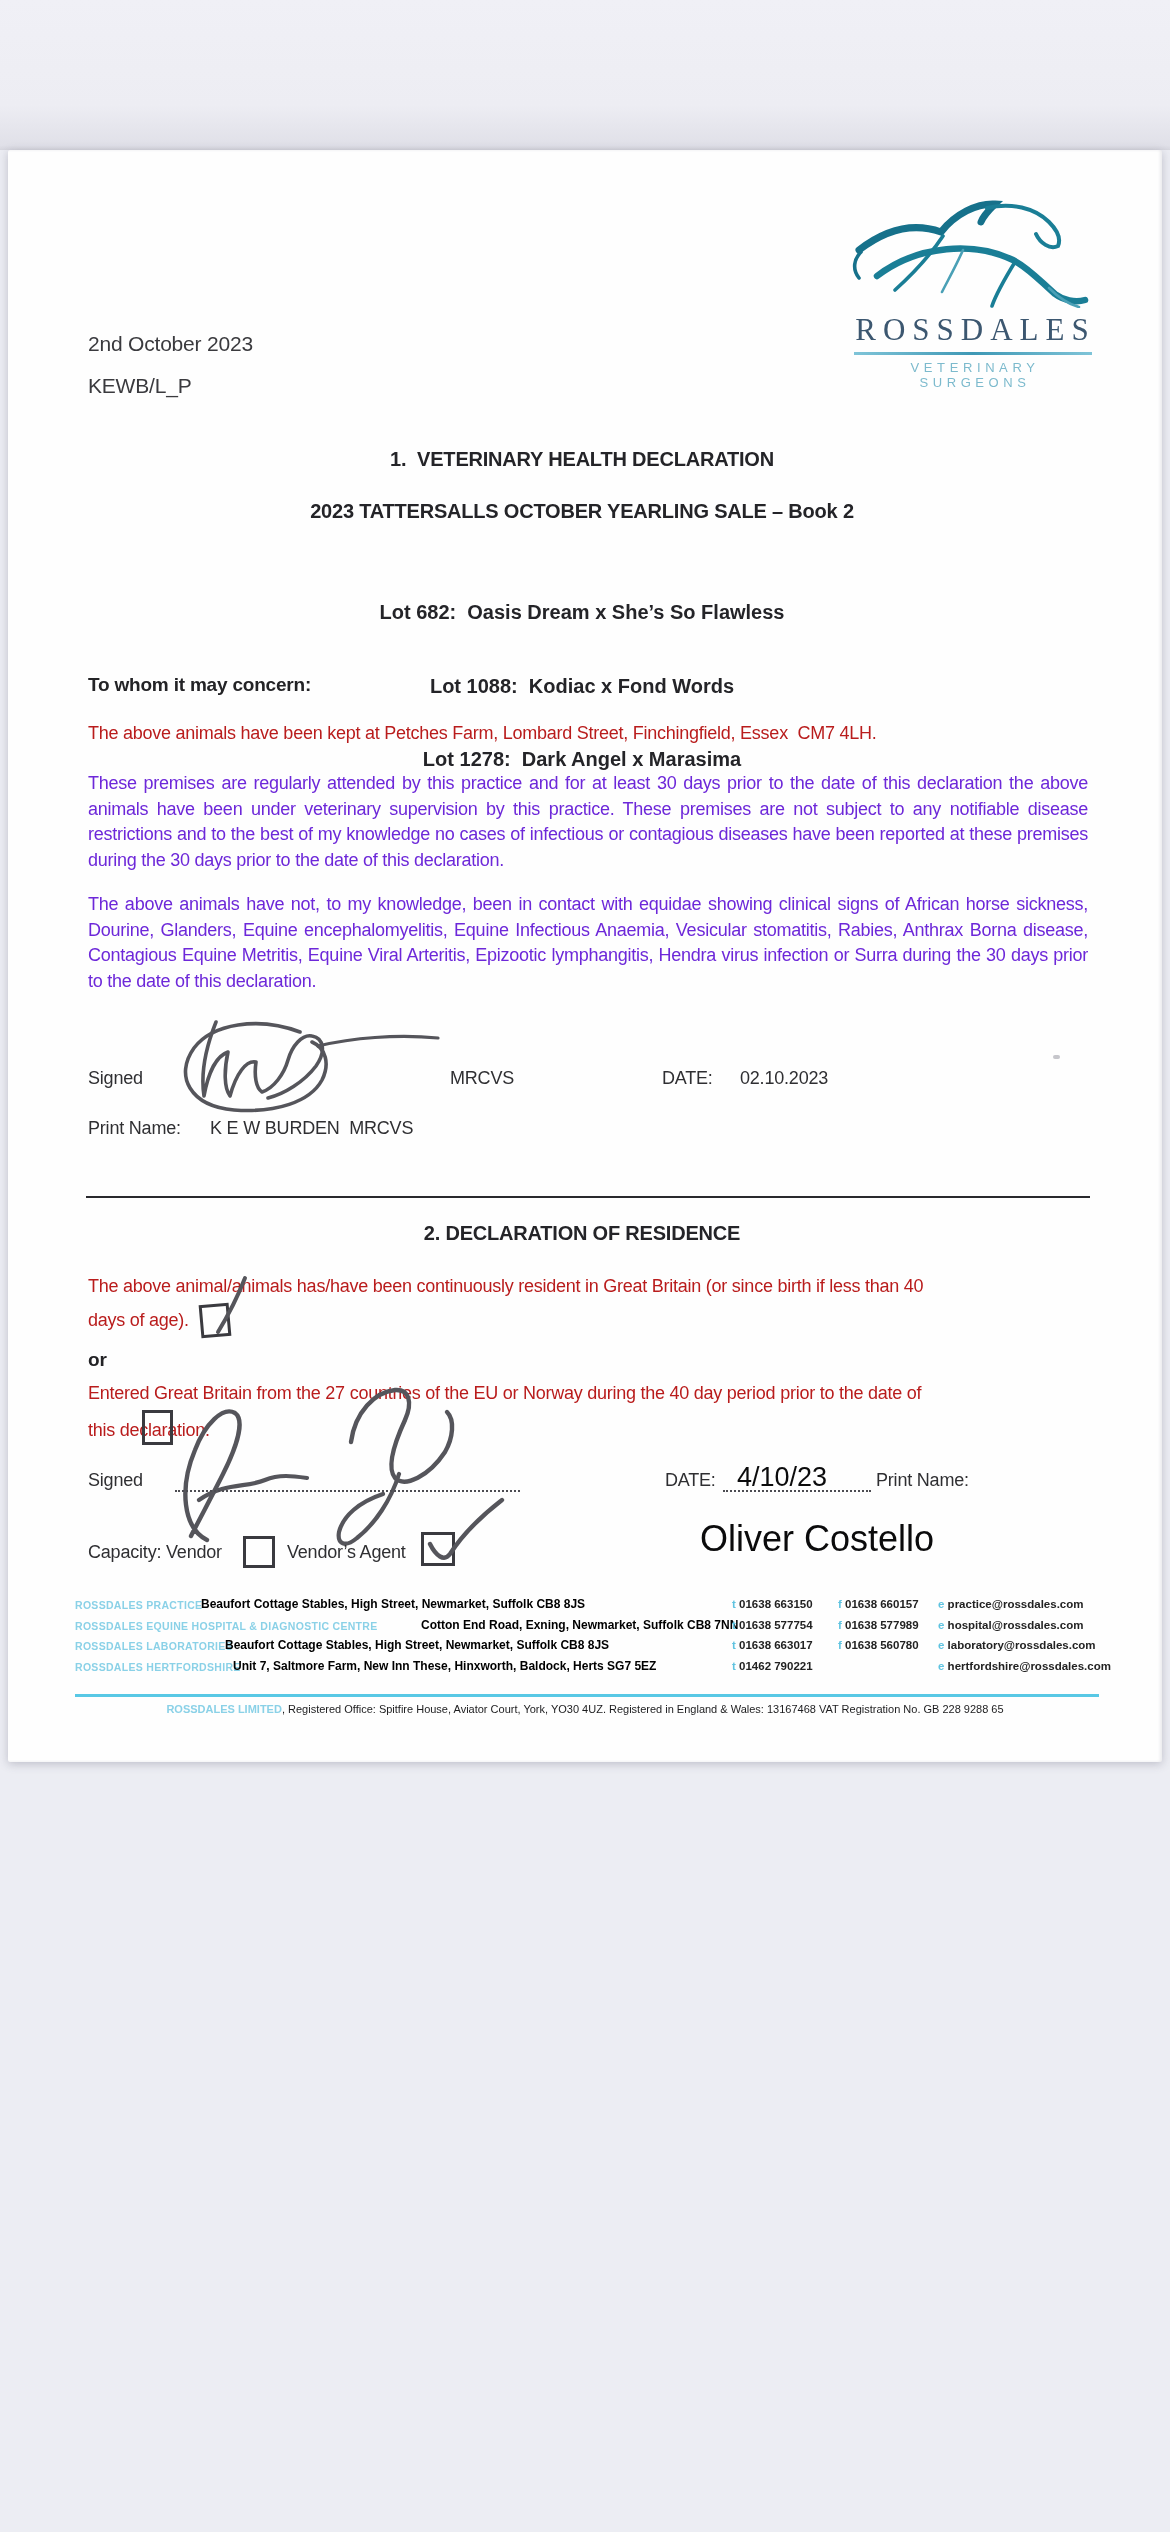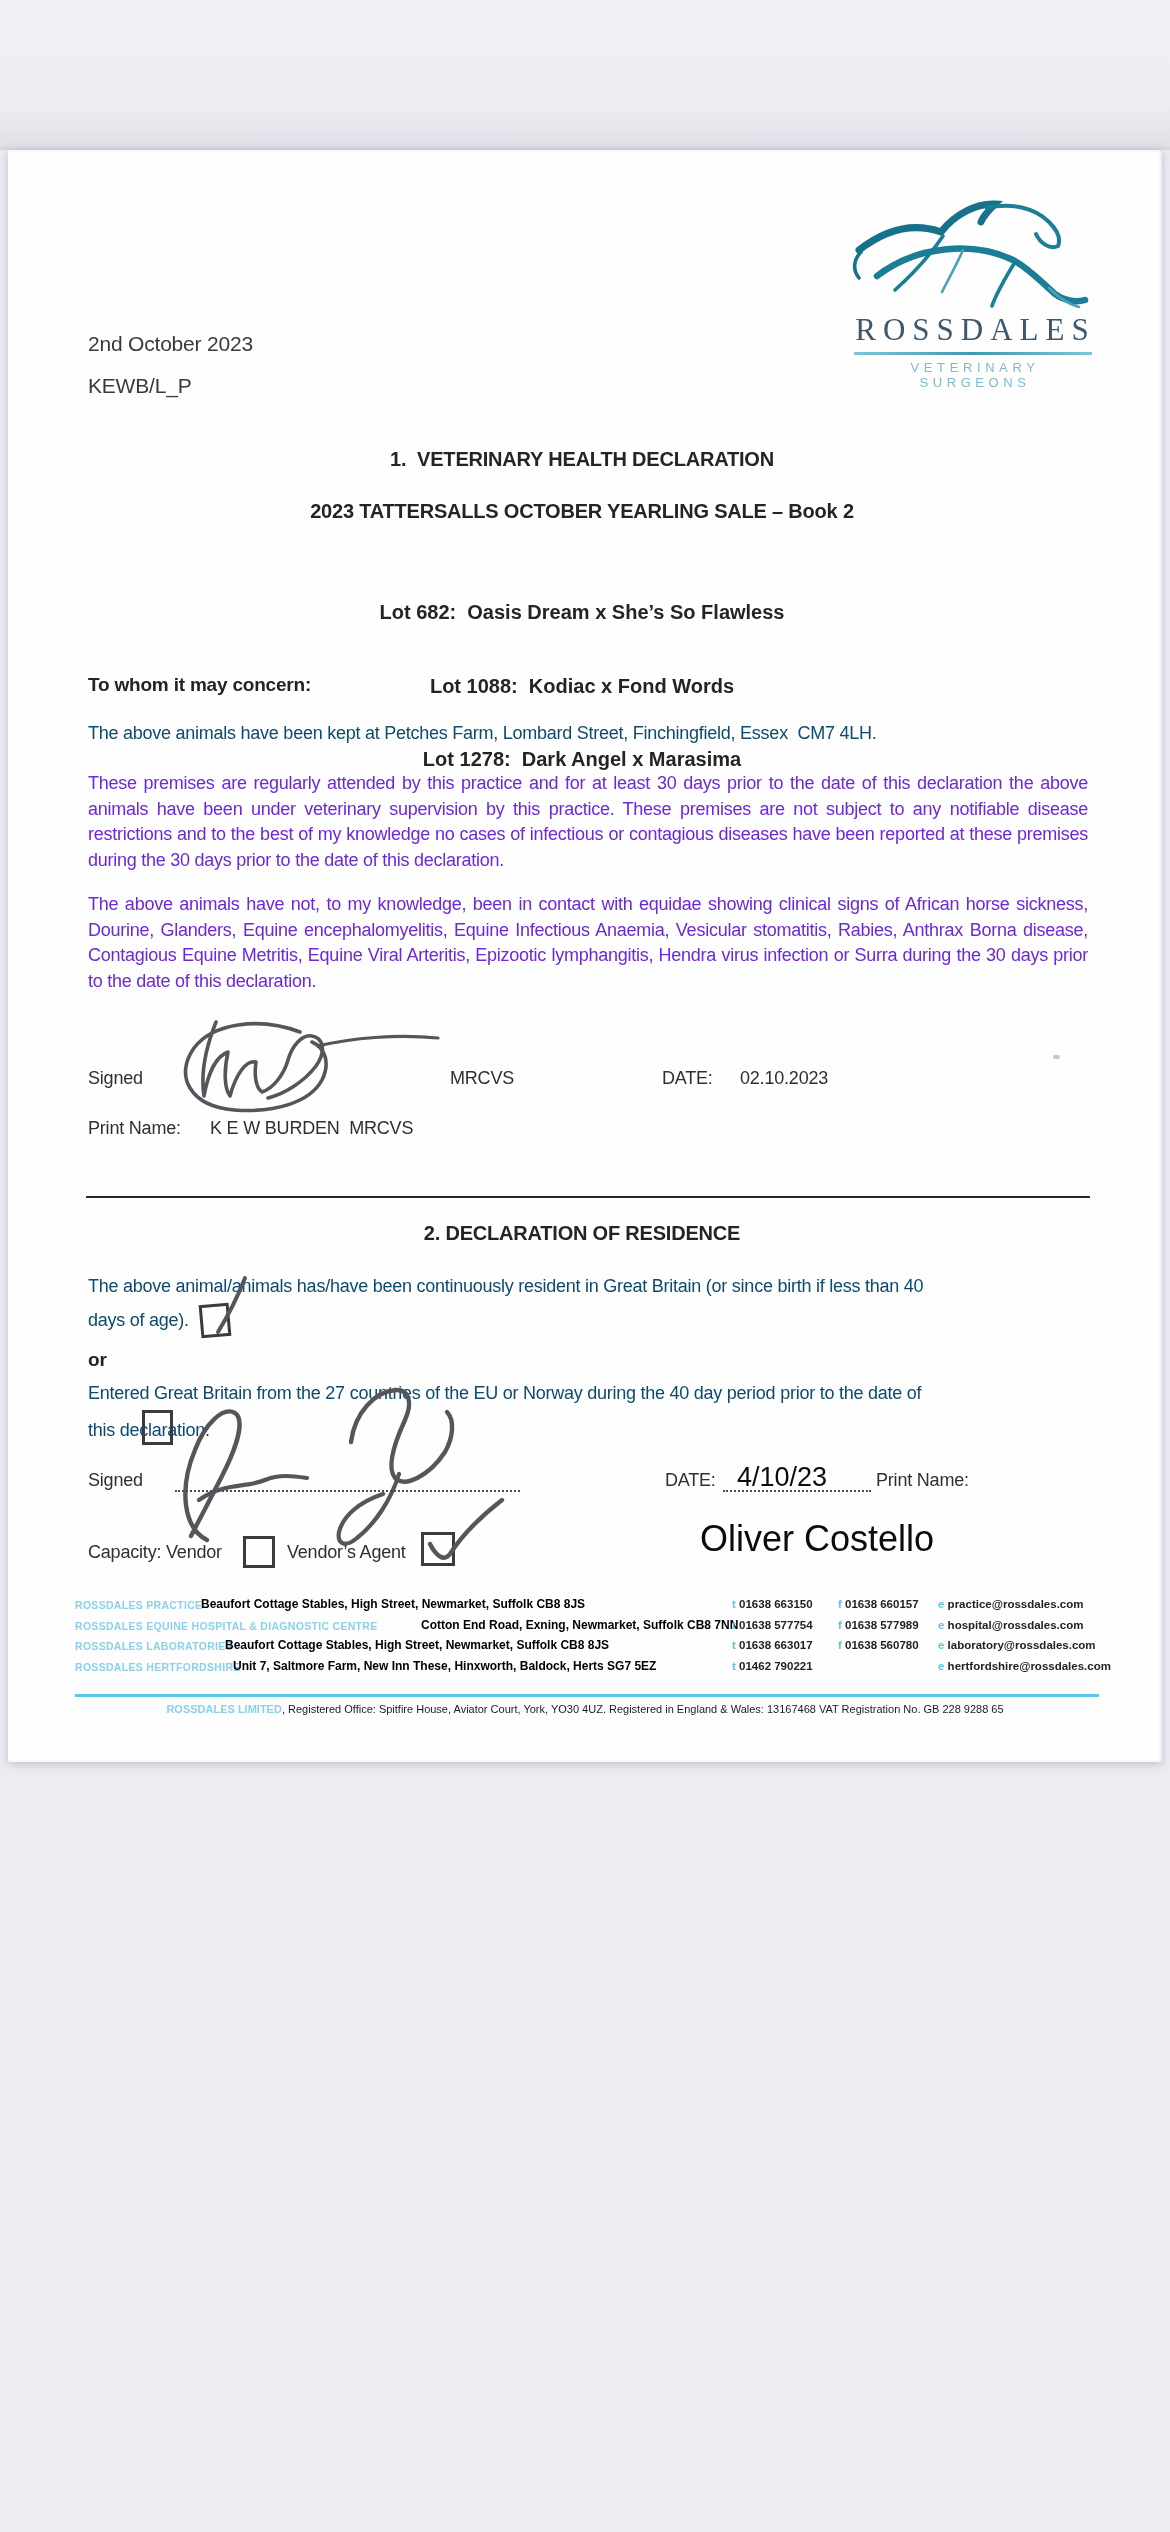--- a/index.html
+++ b/index.html
@@ -21,21 +21,21 @@
   .abs{position:absolute;}
   .t{white-space:pre-wrap;color:#2f2f32;font-size:18px;letter-spacing:-0.2px;}
   .bold{font-weight:bold;color:#232326;}
   .lh{font-size:21px;color:#3a3a3e;}
   .h{font-weight:bold;font-size:20px;color:#242428;letter-spacing:-0.2px;white-space:pre-wrap;}
   .center{width:1004px;left:72px;text-align:center;}
   .para{
     width:1000px;left:80px;text-align:justify;text-justify:inter-word;
     font-size:18px;line-height:25.5px;color:#6d28d9;letter-spacing:-0.25px;
   }
-  .line1{font-size:18px;letter-spacing:-0.25px;color:#0c4a6e;white-space:pre-wrap;}
+  .line1{font-size:18px;letter-spacing:-0.25px;color:#b91c1c;white-space:pre-wrap;}
   .lots{line-height:24.5px;font-size:20px;font-weight:bold;color:#242428;white-space:pre-wrap;}
   .divider{left:78px;width:1004px;height:2px;background:#29292d;}
   .cb{border:3px solid #3a3a3f;background:transparent;}
   .dots{border-bottom:2.5px dotted #4c4c52;height:22px;}
   .typed{font-family:"Liberation Sans",sans-serif;color:#0b0b0c;letter-spacing:0;margin-top:12px;}
   .sig path,.tick path{fill:none;stroke:#55555b;stroke-linecap:round;stroke-linejoin:round;}
   
   .logo{left:840px;top:46px;width:250px;text-align:center;}
   .brand{font-family:"Liberation Serif",serif;font-size:31px;letter-spacing:7px;color:#3c5770;margin-left:5px;}
   .brandline{height:3px;width:238px;margin:4px auto 5px auto;background:linear-gradient(90deg,#7fc4d8,#3e98b5,#7fc4d8);}

